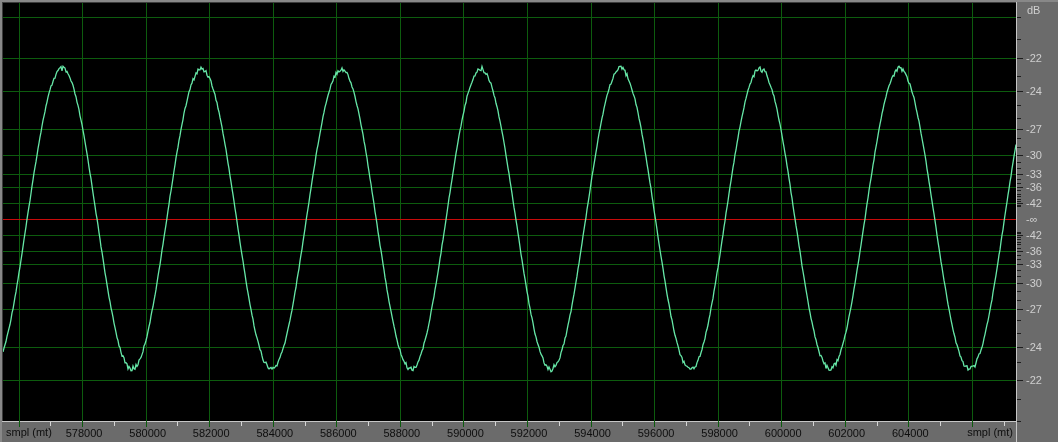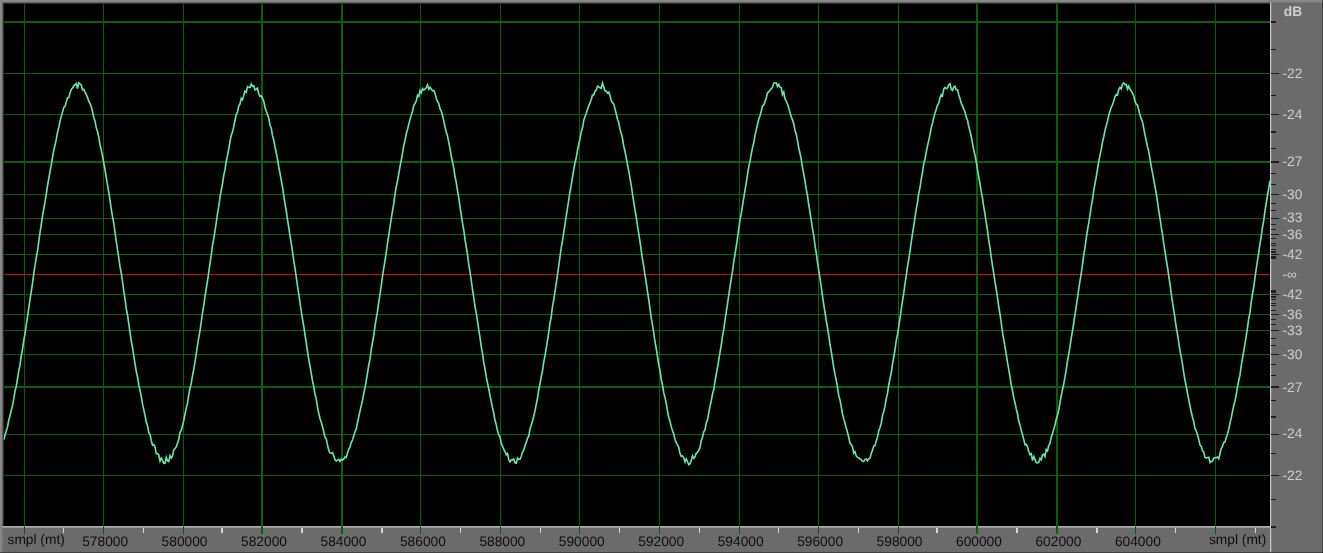--- a/index.html
+++ b/index.html
@@ -31,21 +31,21 @@
 </style>
 </head>
 <body>
 
 <div class="window">
   <div class="plot"></div>
 
   <div class="ruler-db"></div>
   <div class="ruler-x"></div>
 
-  <span class="lbl light" style="left:1027px;top:5px;font-weight:bold;">dB</span>
+  <span class="lbl light" style="left:1027px;top:5px;">dB</span>
   <span class="lbl dark" style="left:6px;top:427px;">smpl (mt)</span>
   <span class="lbl dark" style="right:45px;top:427px;">smpl (mt)</span>
 
   <svg class="overlay" id="chart-svg" width="1058" height="442">
       <defs>
         <clipPath id="plotclip">
           <rect x="3" y="3" width="1013" height="418"></rect>
         </clipPath>
       </defs>
       <g clip-path="url(#plotclip)">

